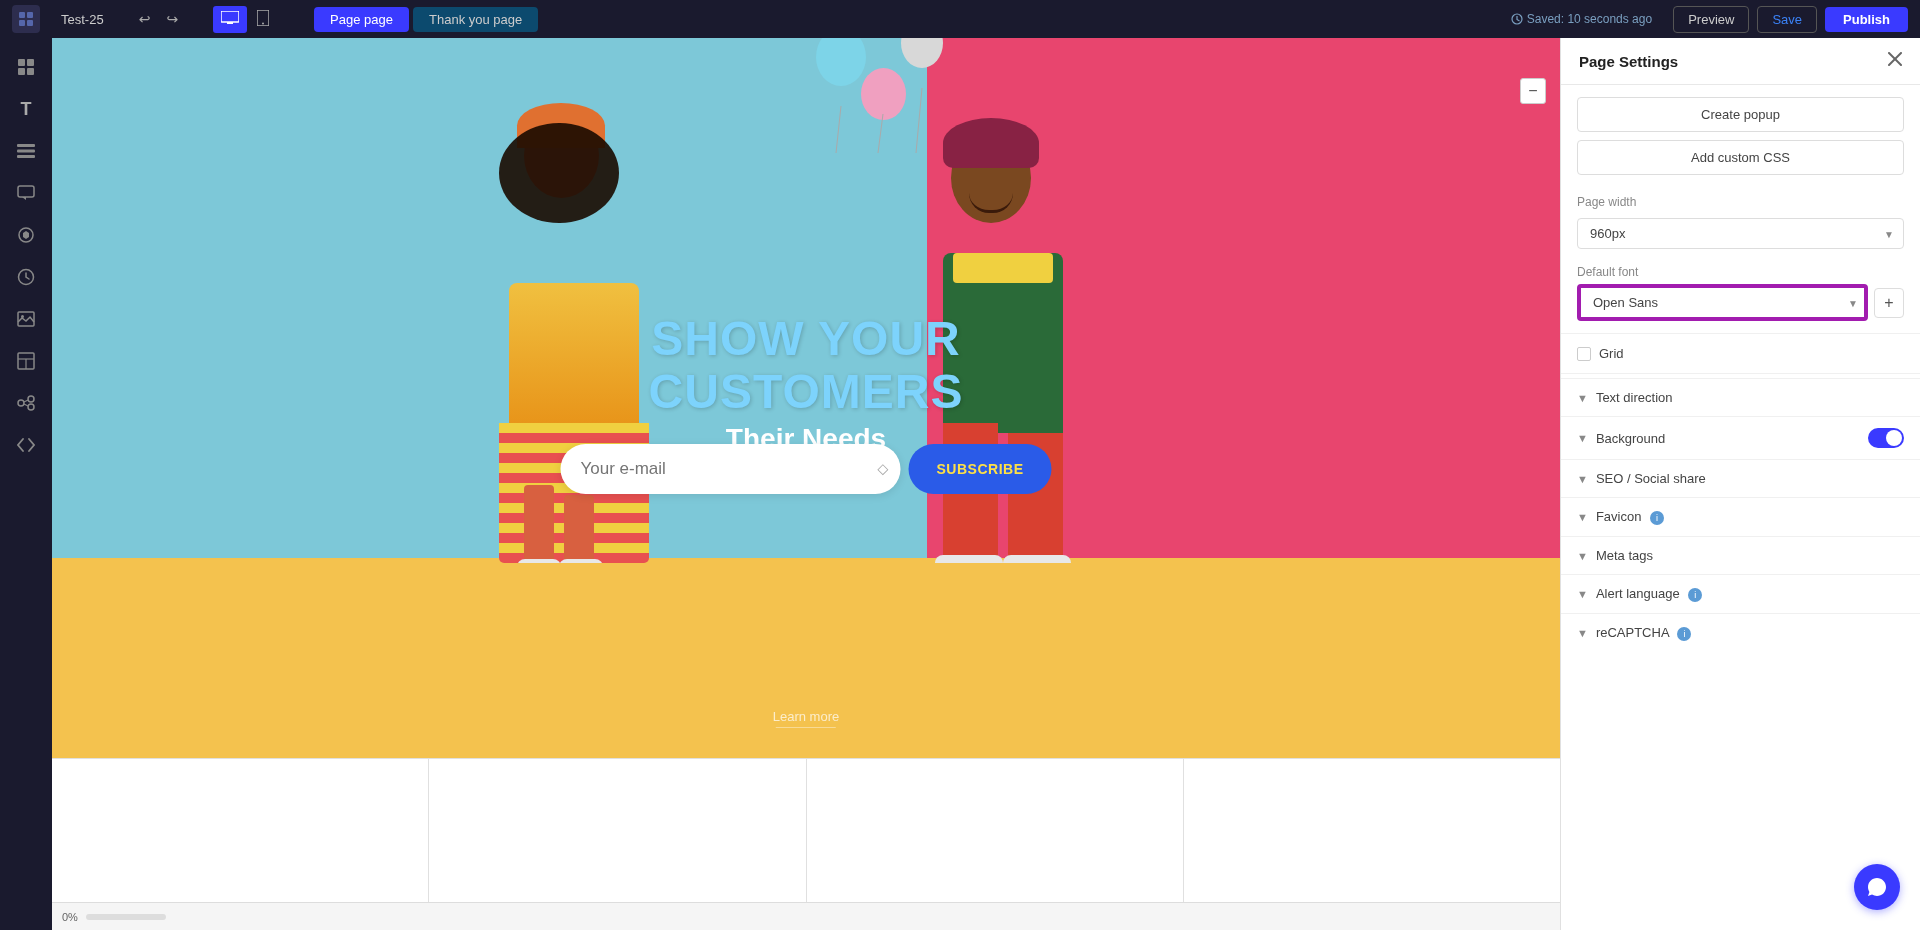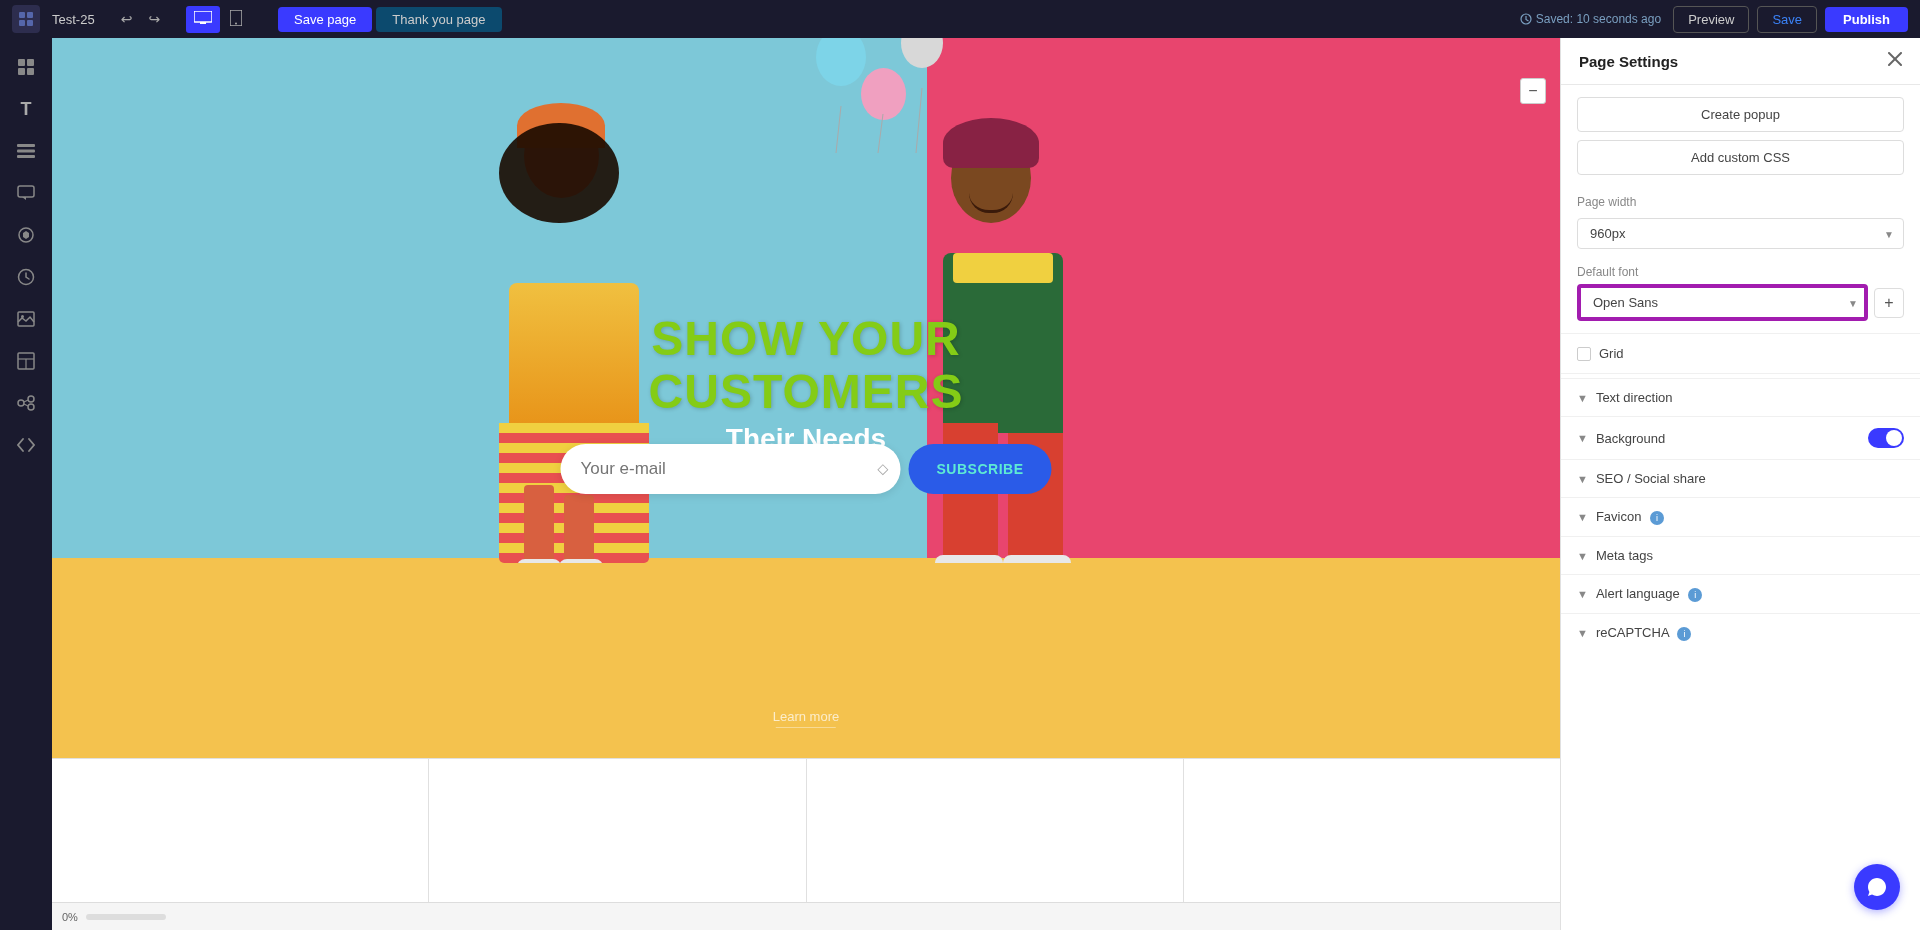--- a/index.html
+++ b/index.html
@@ -5,21 +5,21 @@
     * { margin: 0; padding: 0; box-sizing: border-box; }
     body { font-family: 'Arial', sans-serif; width: 1920px; height: 930px; overflow: hidden; background: #f0f0f0; }
 
     
     .topbar {
       height: 38px;
       background: #1a1a2e;
       display: flex;
       align-items: center;
       padding: 0 12px;
-      gap: 12px;
+      gap: 21px;
       position: fixed;
       top: 0; left: 0; right: 0;
       z-index: 100;
     }
     .topbar-logo {
       width: 28px; height: 28px;
       background: #2d2d4e;
       border-radius: 4px;
       display: flex; align-items: center; justify-content: center;
       color: #aaa; font-size: 12px;
@@ -170,21 +170,21 @@
       top: 50%;
       left: 50%;
       transform: translate(-50%, -60%);
       text-align: center;
       z-index: 10;
       width: 600px;
     }
     .hero-title {
       font-size: 48px;
       font-weight: 900;
-      color: #84cc16;
+      color: #7dd3fc;
       text-transform: uppercase;
       letter-spacing: 1px;
       line-height: 1.1;
       text-shadow: 1px 1px 4px rgba(0,0,0,0.2);
     }
     .hero-subtitle {
       font-size: 28px;
       font-weight: 700;
       color: #fff;
       margin-top: 4px;
@@ -214,21 +214,21 @@
     .email-input {
       border: none; outline: none;
       font-size: 17px; color: #999;
       flex: 1; background: transparent;
     }
     .email-icon {
       color: #aaa; font-size: 16px;
     }
     .subscribe-btn {
       background: #2a5be8;
-      color: #5eead4;
+      color: #fde047;
       border: none;
       border-radius: 50px;
       padding: 12px 28px;
       font-size: 14px;
       font-weight: 700;
       cursor: pointer;
       letter-spacing: 0.5px;
       height: 50px;
     }
 
@@ -561,21 +561,21 @@
         </svg>
     </button>
     <button class="device-btn">
       <svg width="12" height="16" viewBox="0 0 12 16">
           <rect x="0" y="0" width="12" height="16" rx="1" fill="none" stroke="#aaa" stroke-width="1.5"></rect>
           <circle cx="6" cy="13.5" r="1" fill="#aaa"></circle>
         </svg>
     </button>
   </div>
   <div class="page-tabs">
-    <button class="page-tab active">Save page</button>
+    <button class="page-tab active">Page page</button>
     <button class="page-tab">Thank you page</button>
   </div>
   <div class="topbar-spacer"></div>
   <div class="save-status">
     <svg width="12" height="12" viewBox="0 0 12 12">
         <circle cx="6" cy="6" r="5" fill="none" stroke="#7a9fc0" stroke-width="1.2"></circle>
         <path d="M6 3v3.5l2.5 1.5" stroke="#7a9fc0" stroke-width="1.2" fill="none"></path>
       </svg>
     <span>Saved: 10 seconds ago</span>
   </div>

